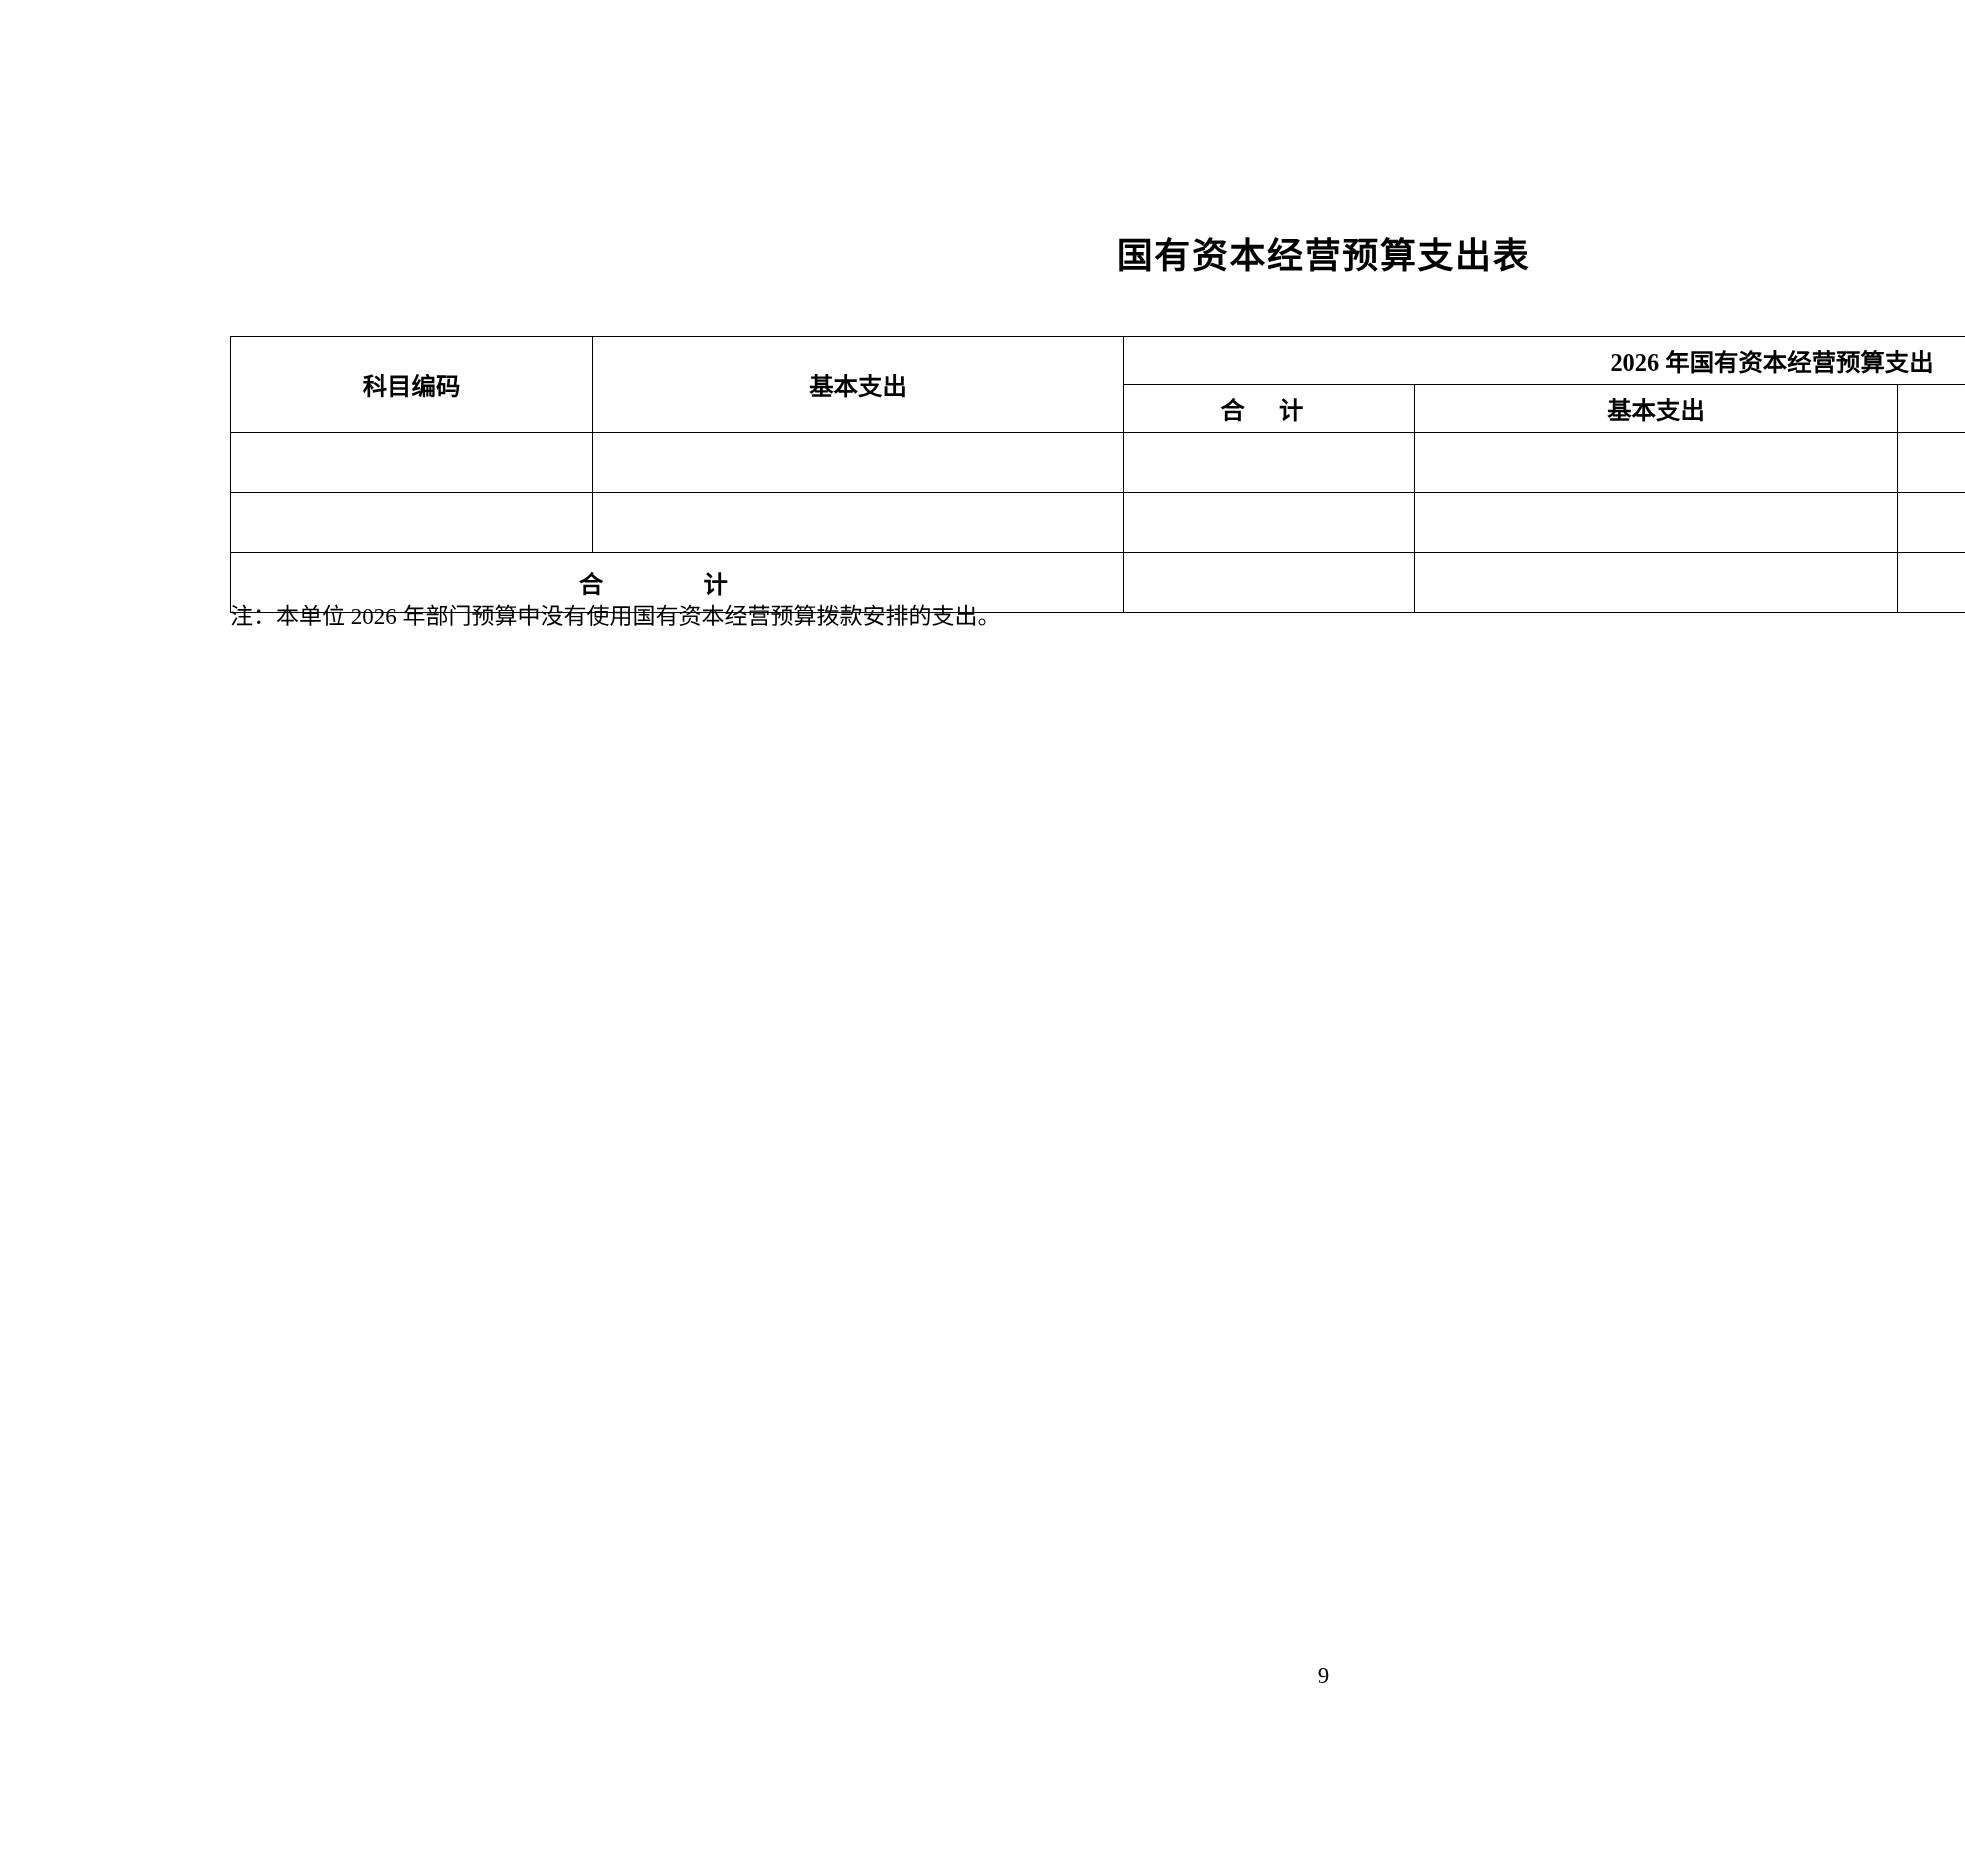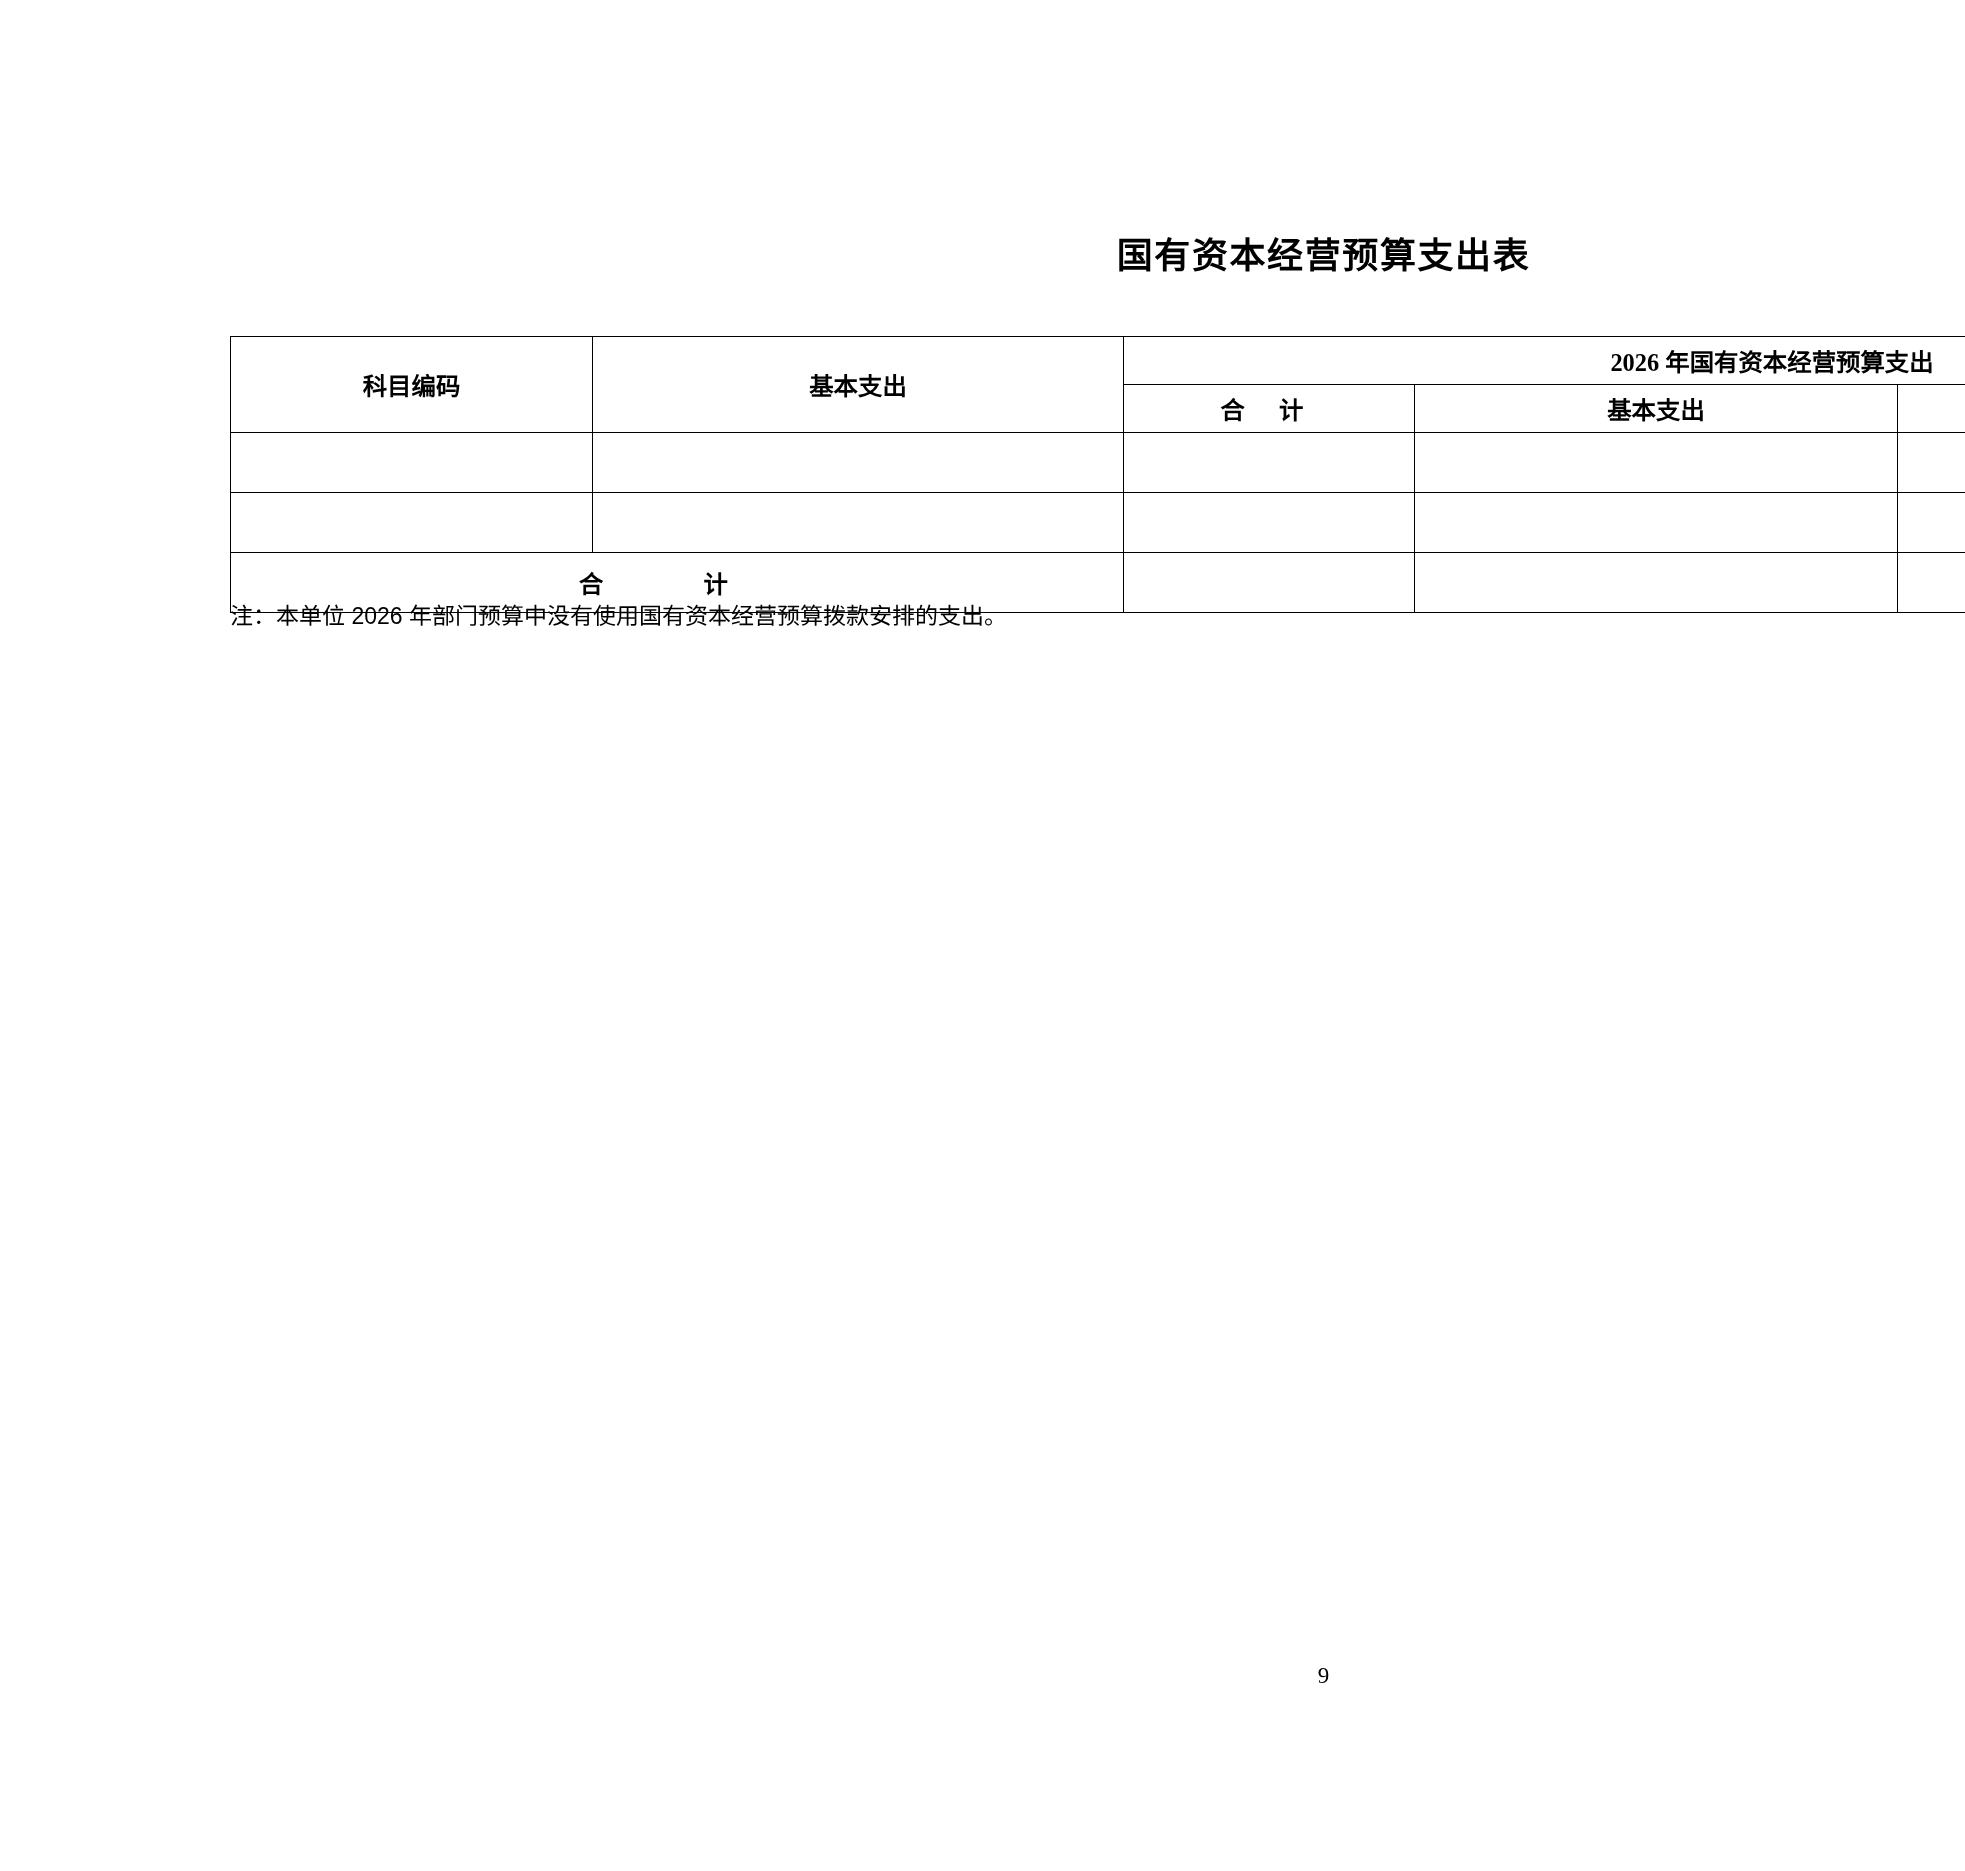--- a/index.html
+++ b/index.html
@@ -69,21 +69,21 @@
   .spaced-total {
     letter-spacing: 47px;
     padding-left: 47px;
   }
   .footnote {
     position: absolute;
     top: 597px;
     left: 230px;
     font-size: 23px;
     white-space: nowrap;
-    font-family: Liberation Sans, sans-serif;
+    font-family: Liberation Serif, serif;
   }
   .page-number {
     position: absolute;
     top: 1663px;
     left: 0;
     width: 100%;
     text-align: center;
     font-size: 23px;
   }
 </style>

